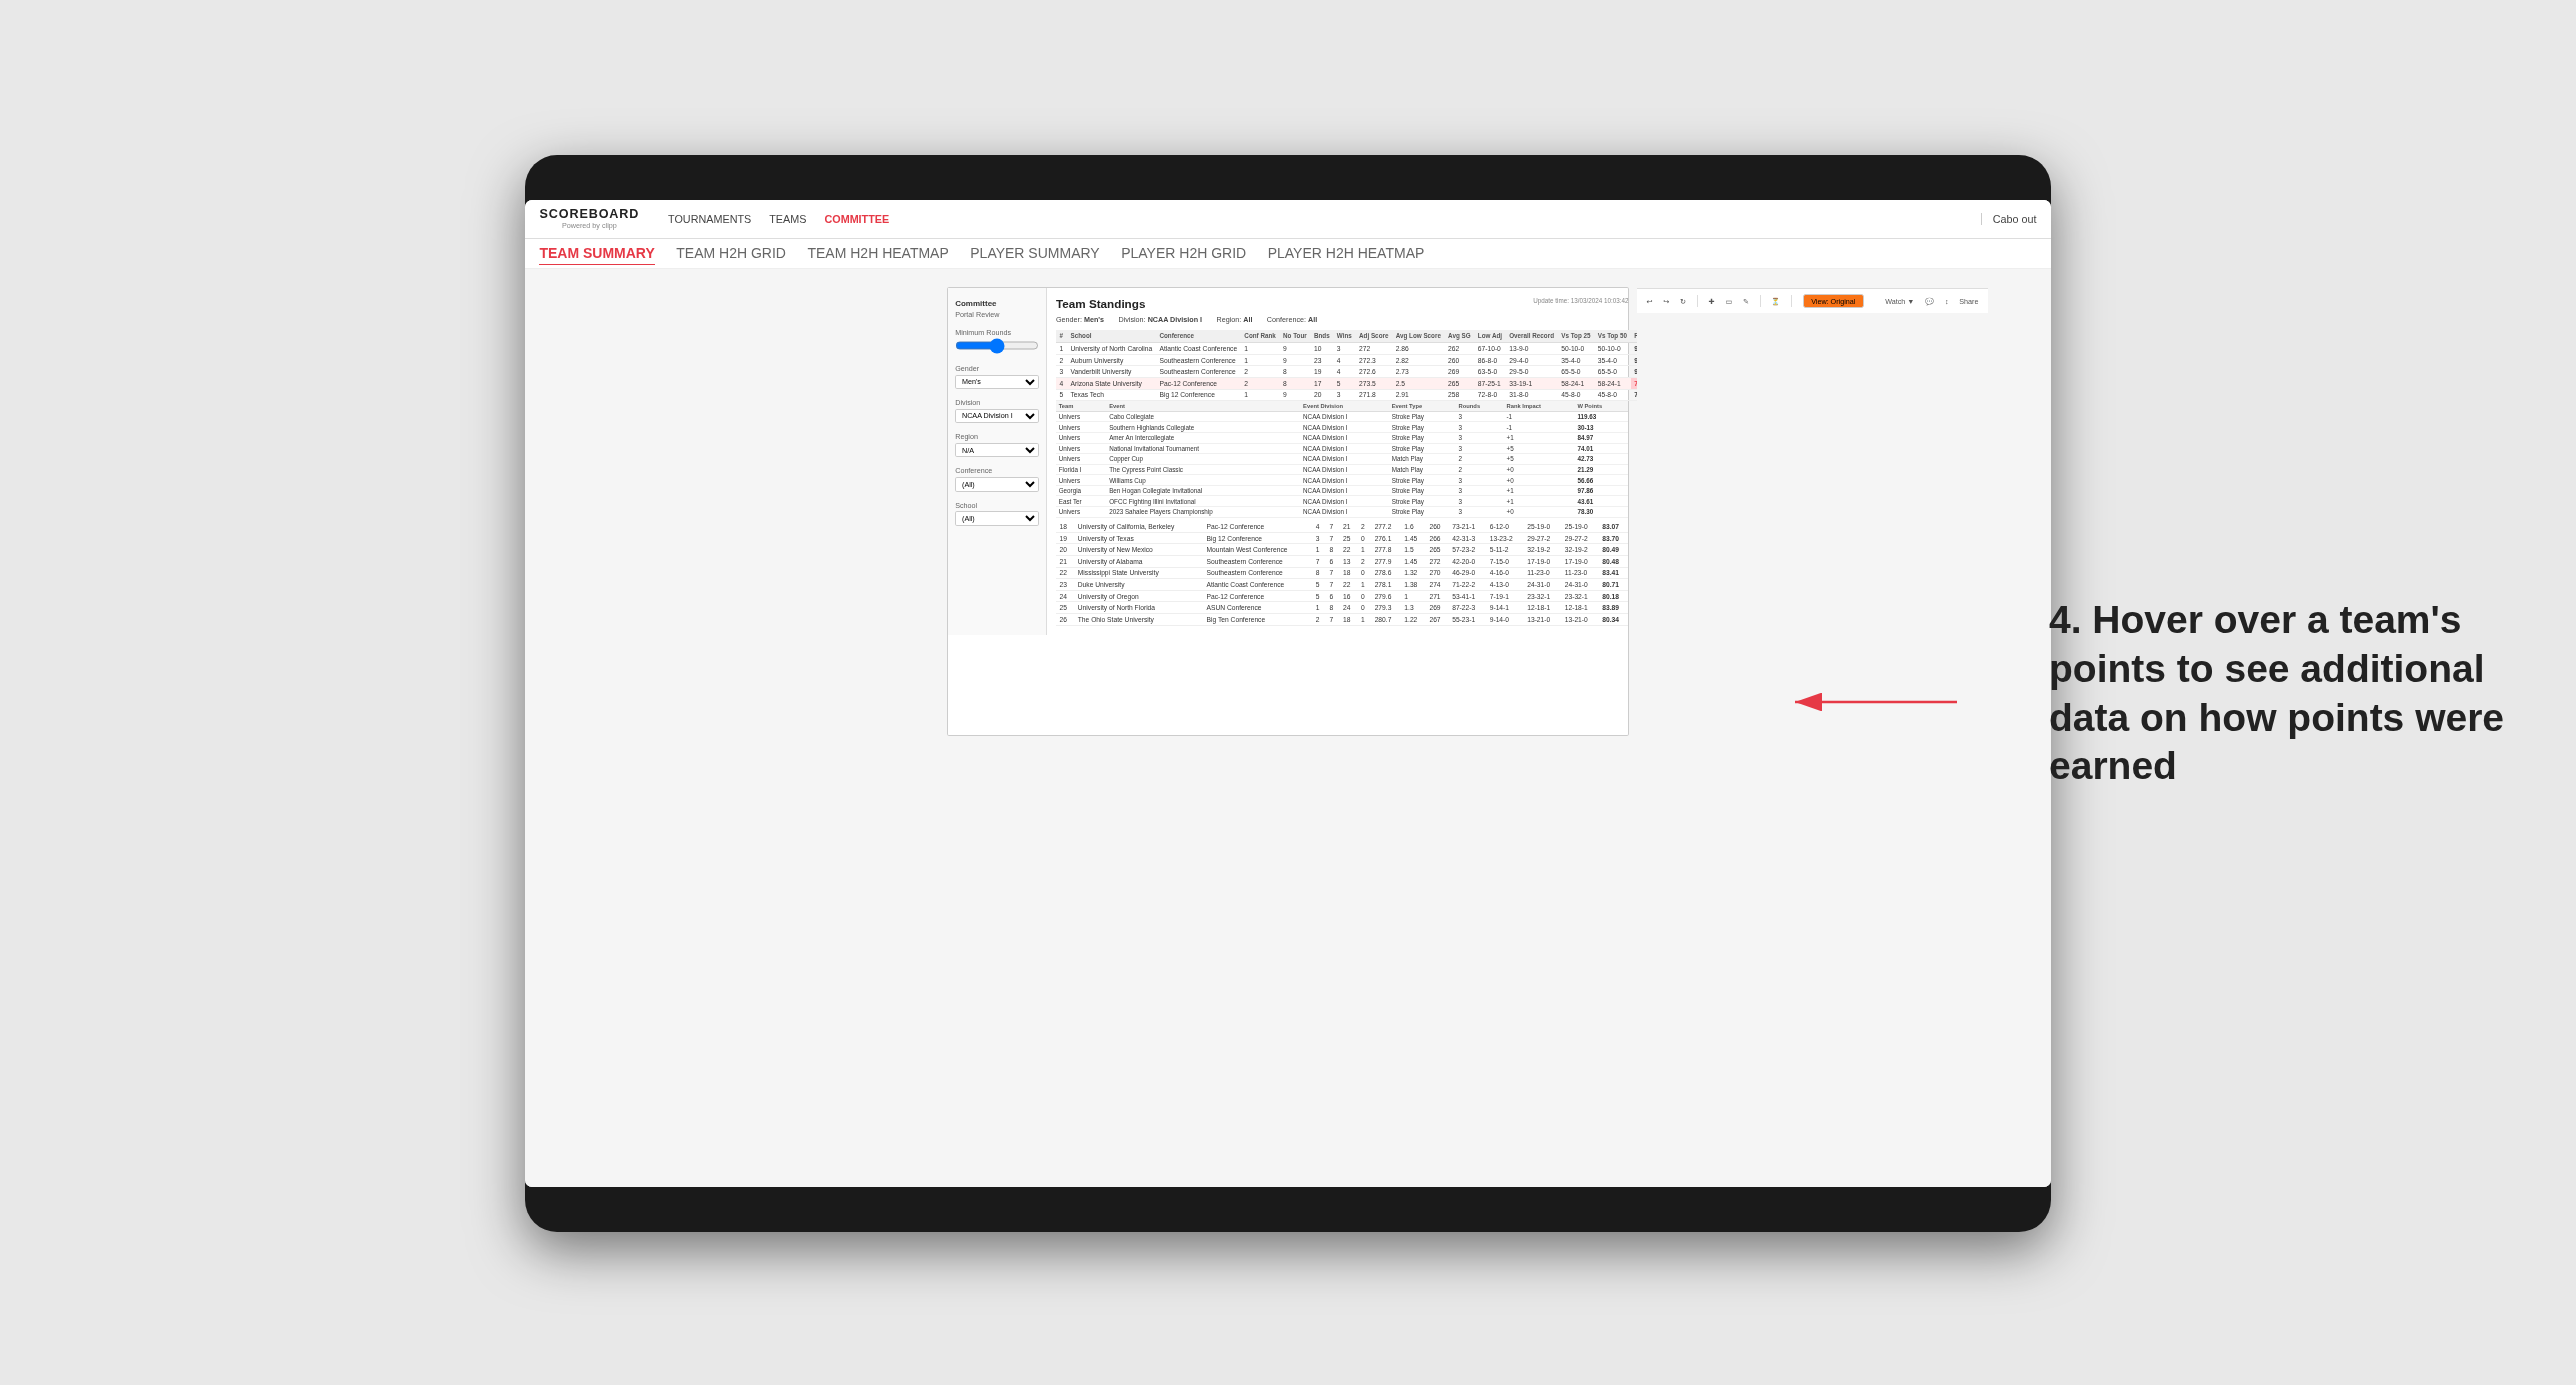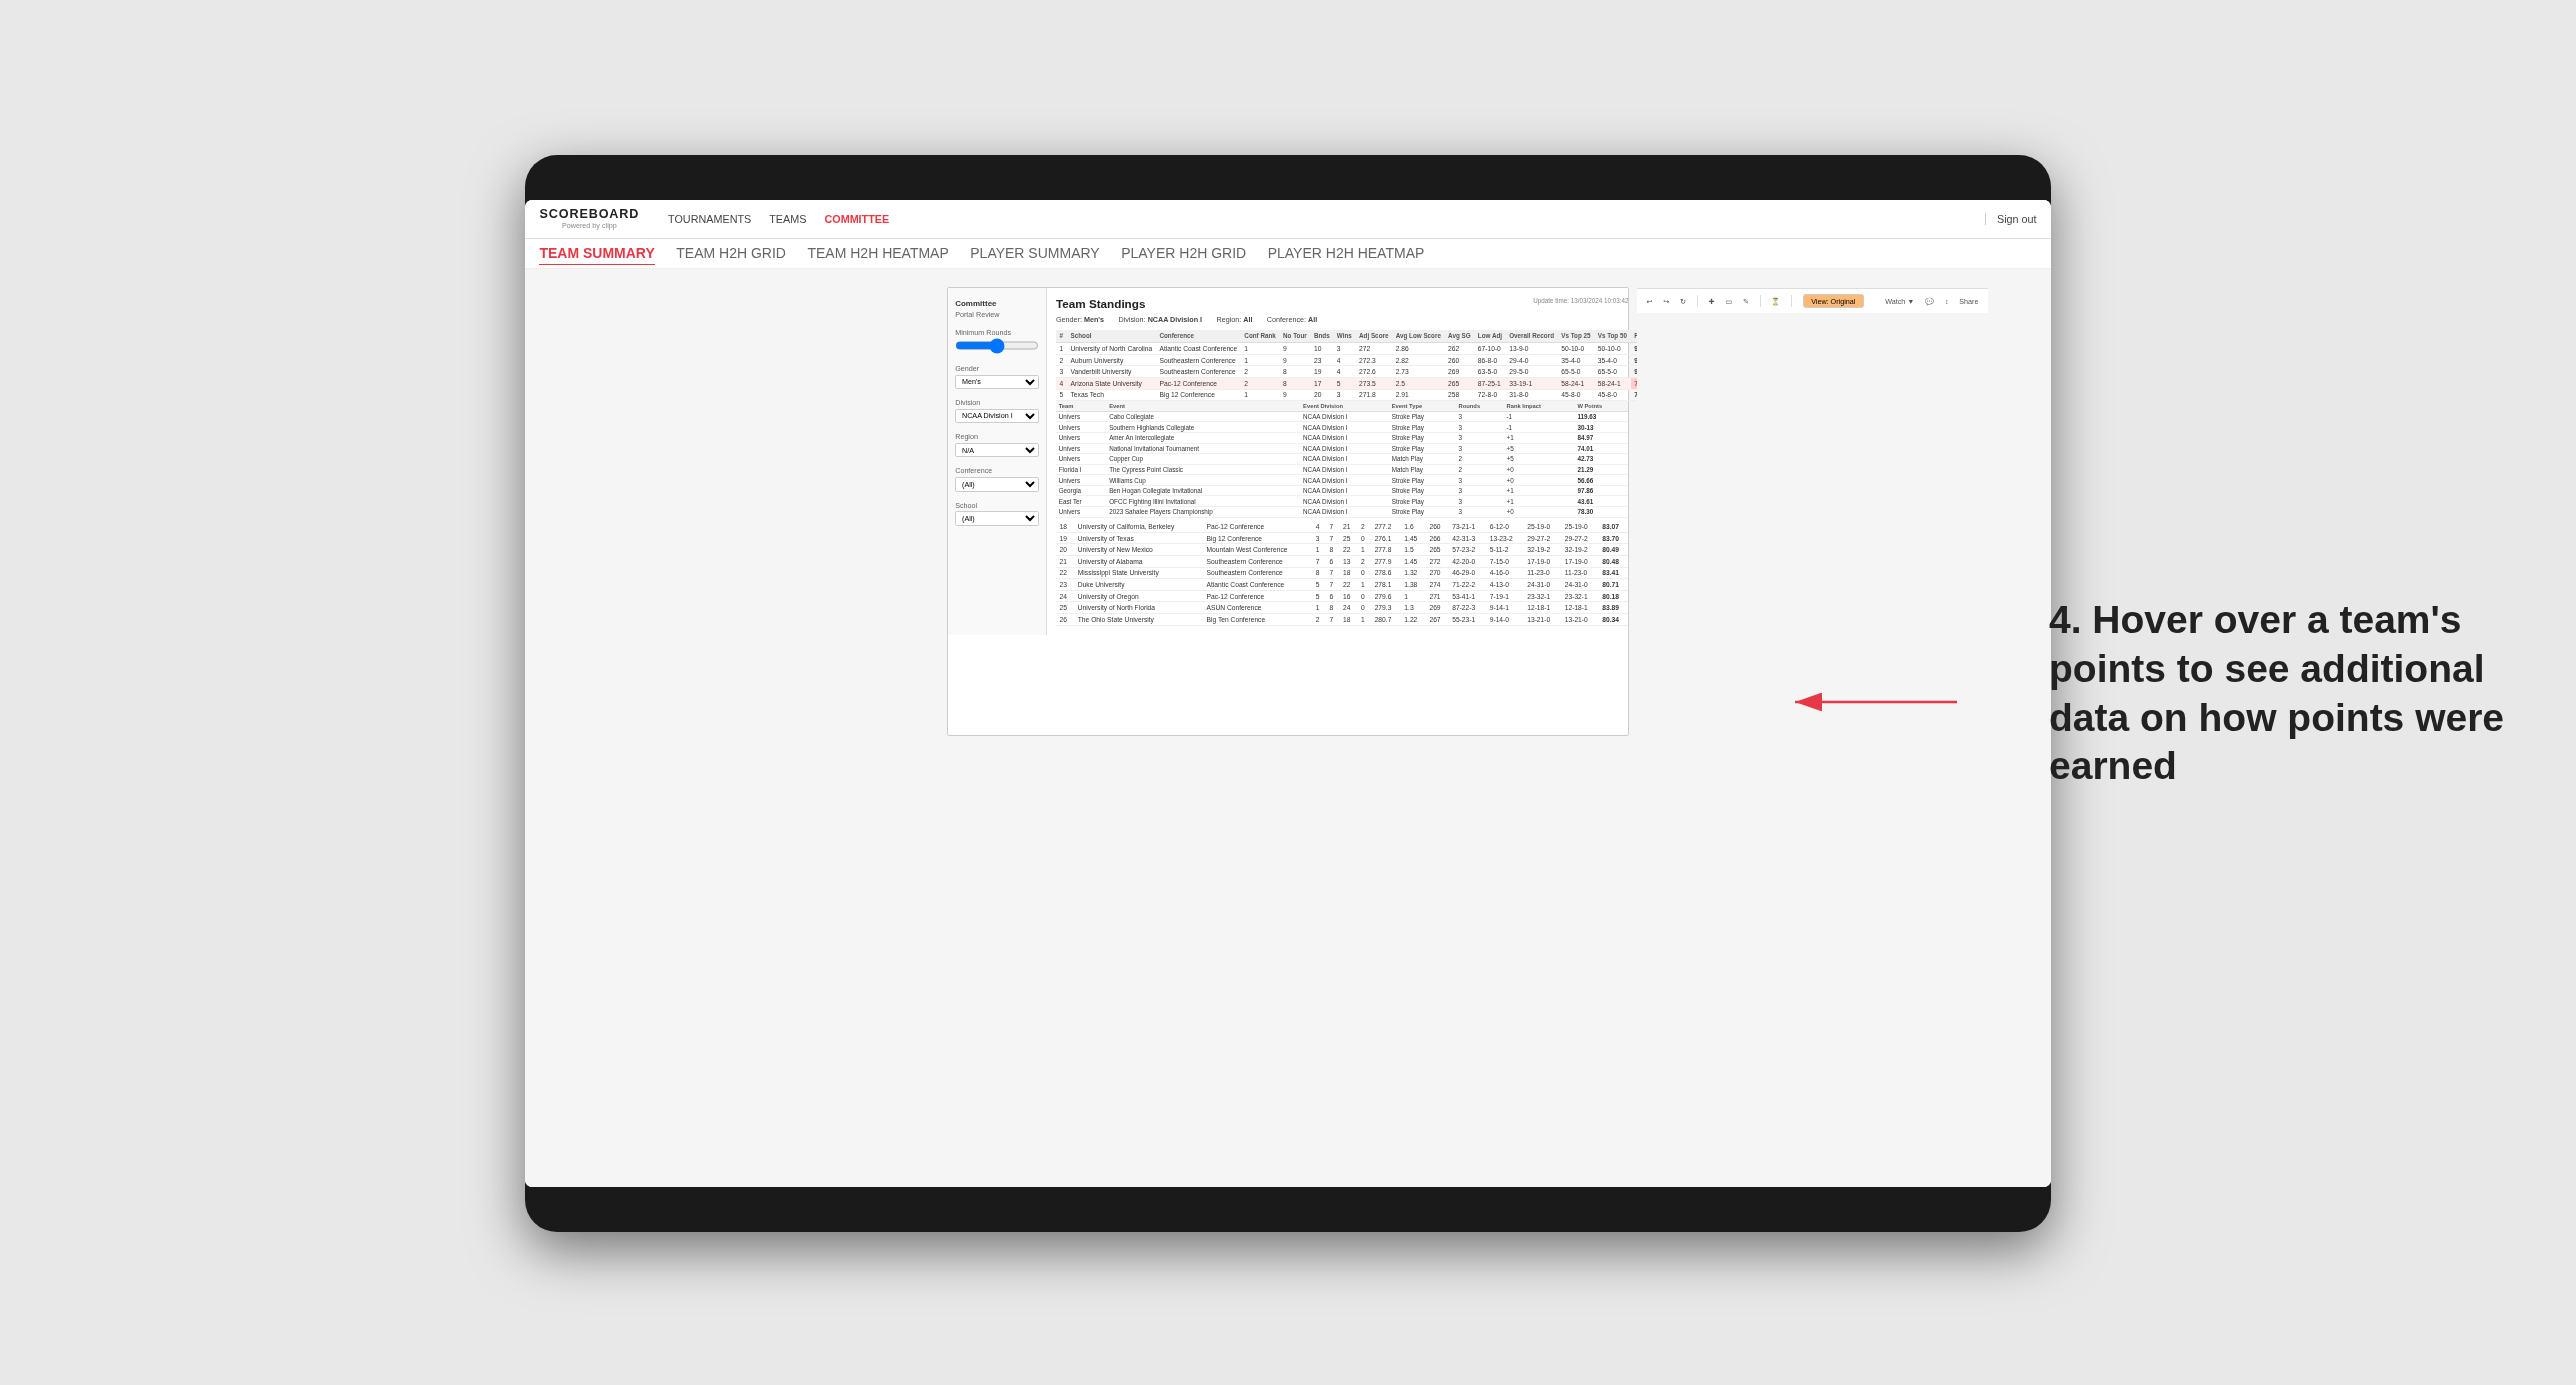--- a/index.html
+++ b/index.html
@@ -282,21 +282,21 @@
       background: none;
     }
 
     .toolbar-divider {
       width: 0.9px;
       height: 12.6px;
       background: #ddd;
     }
 
     .view-btn {
-      background: #fdba74;
+      background: #f97316;
       border: 0.9px solid #ccc;
       border-radius: 2.7px;
       padding: 1.8px 7.2px;
       font-size: 7.2px;
       cursor: pointer;
     }
 
     .tooltip-table {
       width: 100%;
       border-collapse: collapse;
@@ -326,21 +326,21 @@
     <div class="navbar">
       <div class="logo-area">
         <span class="logo-text">SCOREBOARD</span>
         <span class="logo-sub">Powered by clipp</span>
       </div>
       <div class="nav-links">
         <a class="nav-link">TOURNAMENTS</a>
         <a class="nav-link">TEAMS</a>
         <a class="nav-link active">COMMITTEE</a>
       </div>
-      <span class="sign-out">Sign out</span>
+      <span class="sign-out">Cabo out</span>
     </div>
 
     <div class="subnav">
       <a class="subnav-link active">TEAM SUMMARY</a>
       <a class="subnav-link">TEAM H2H GRID</a>
       <a class="subnav-link">TEAM H2H HEATMAP</a>
       <a class="subnav-link">PLAYER SUMMARY</a>
       <a class="subnav-link">PLAYER H2H GRID</a>
       <a class="subnav-link">PLAYER H2H HEATMAP</a>
     </div>

